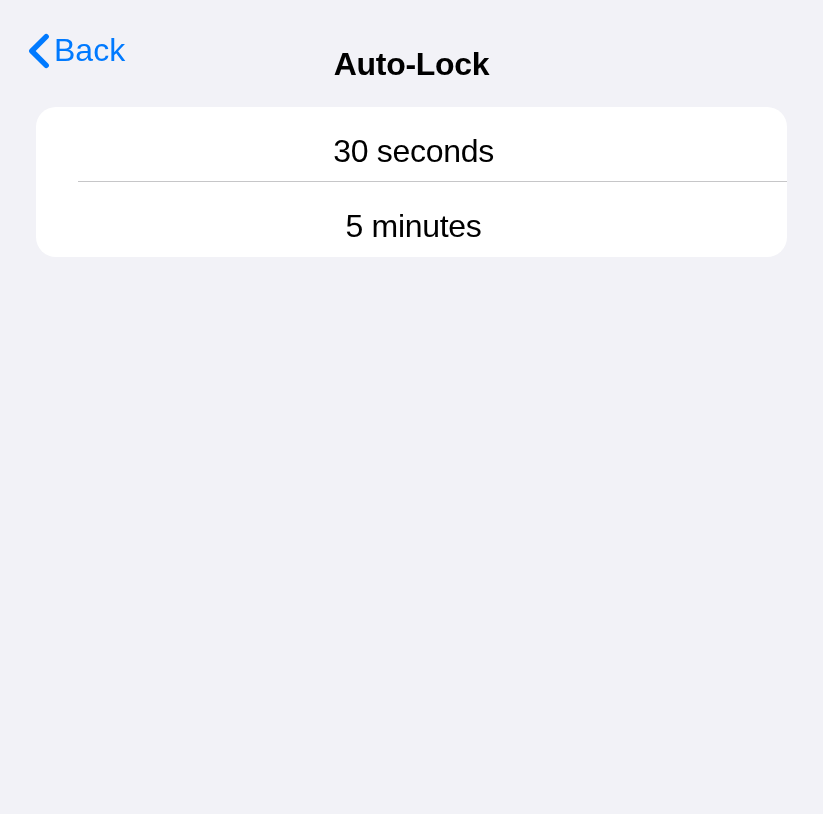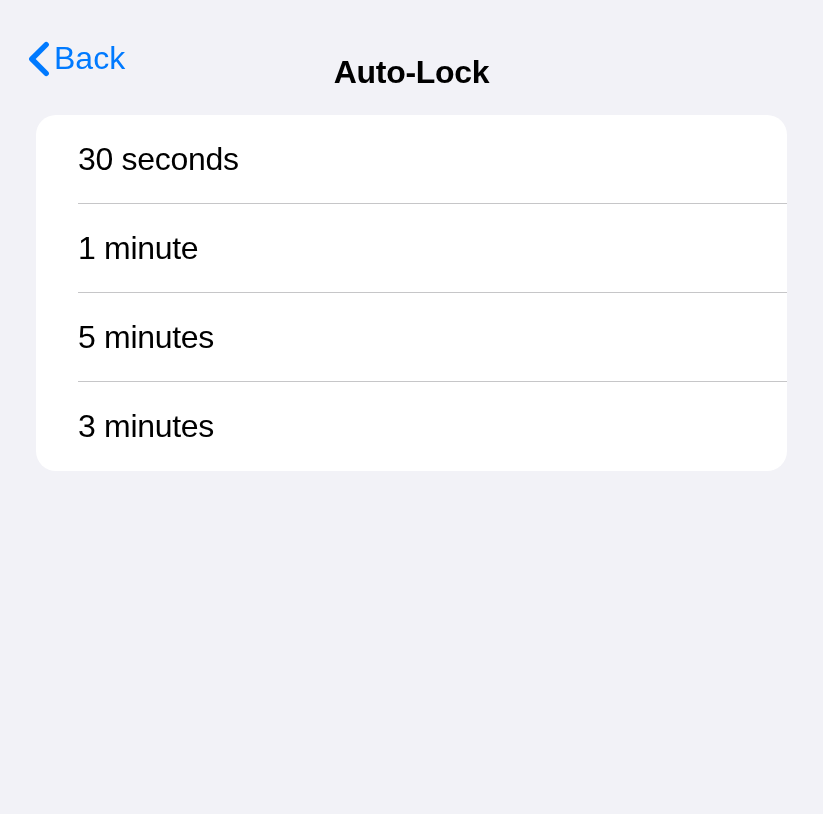--- a/index.html
+++ b/index.html
@@ -10,21 +10,21 @@
     }
     body {
       background-color: #f2f2f7;
       width: 823px;
       height: 814px;
       overflow: hidden;
     }
     .header {
       display: flex;
       align-items: center;
-      padding: 40px 28px 38px 28px;
+      padding: 32px 28px 38px 28px;
       position: relative;
     }
     .back-button {
       display: flex;
       align-items: center;
       color: #007aff;
       cursor: pointer;
       font-size: 32px;
       font-weight: 400;
       gap: 4px;
@@ -49,22 +49,22 @@
     }
     .options-container {
       margin: 0 36px;
       background-color: #ffffff;
       border-radius: 20px;
       overflow: hidden;
     }
     .option-row {
       display: flex;
       align-items: center;
-      justify-content: flex-start;
-      padding: 26px 38px 26px 42px;
+      justify-content: center;
+      padding: 26px 38px 12px 42px;
       cursor: pointer;
       position: relative;
     }
     .option-row:not(:last-child)::after {
       content: "";
       position: absolute;
       bottom: 0;
       left: 42px;
       right: 0;
       height: 1px;
@@ -103,24 +103,16 @@
   </div>
   <div class="title">Auto-Lock</div>
 </div>
 
 <div class="options-container">
   <div class="option-row">
     <span class="option-label">30 seconds</span>
 
   </div>
   <div class="option-row">
-    <span class="option-label">1 minute</span>
-
-  </div>
-  <div class="option-row">
     <span class="option-label">5 minutes</span>
-
-  </div>
-  <div class="option-row">
-    <span class="option-label">3 minutes</span>
 
   </div>
 </div>
 
 </body></html>

